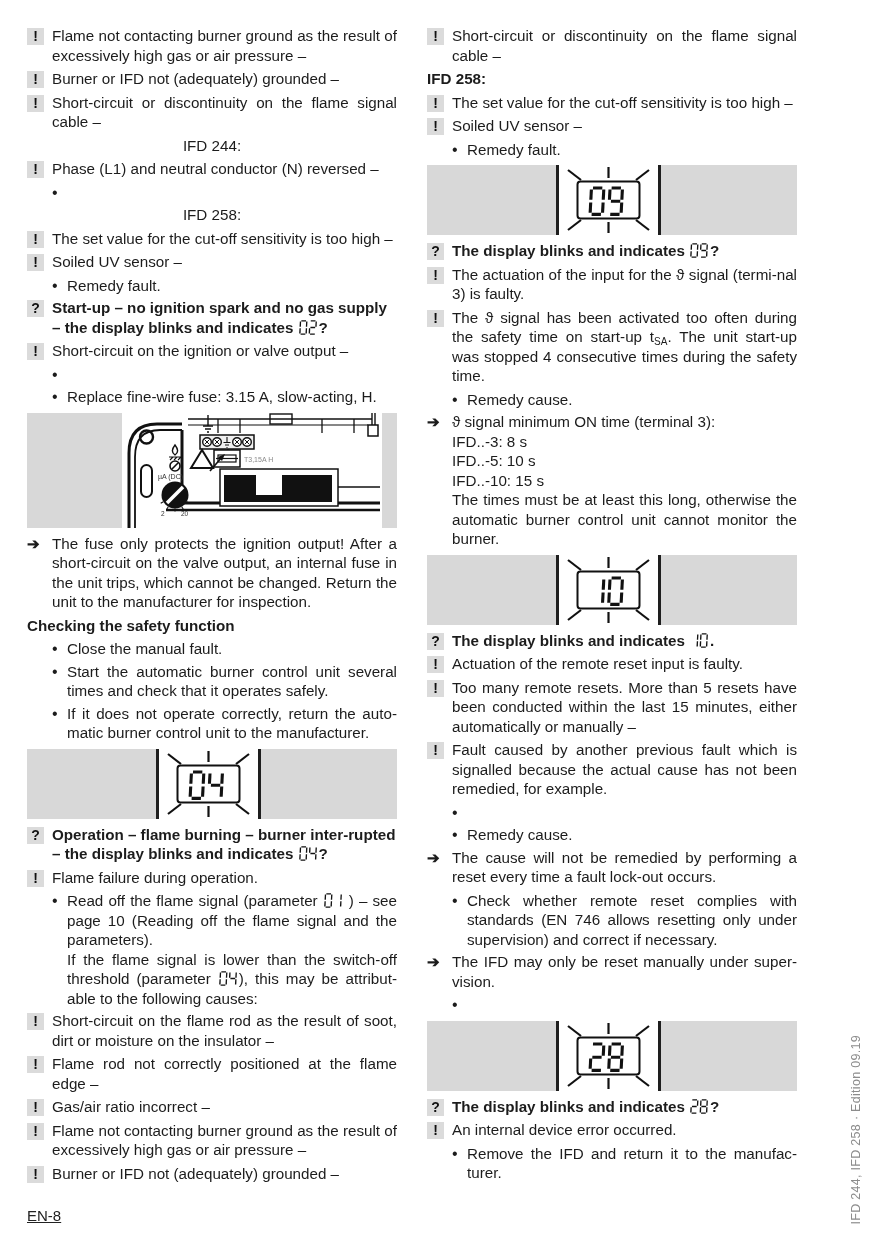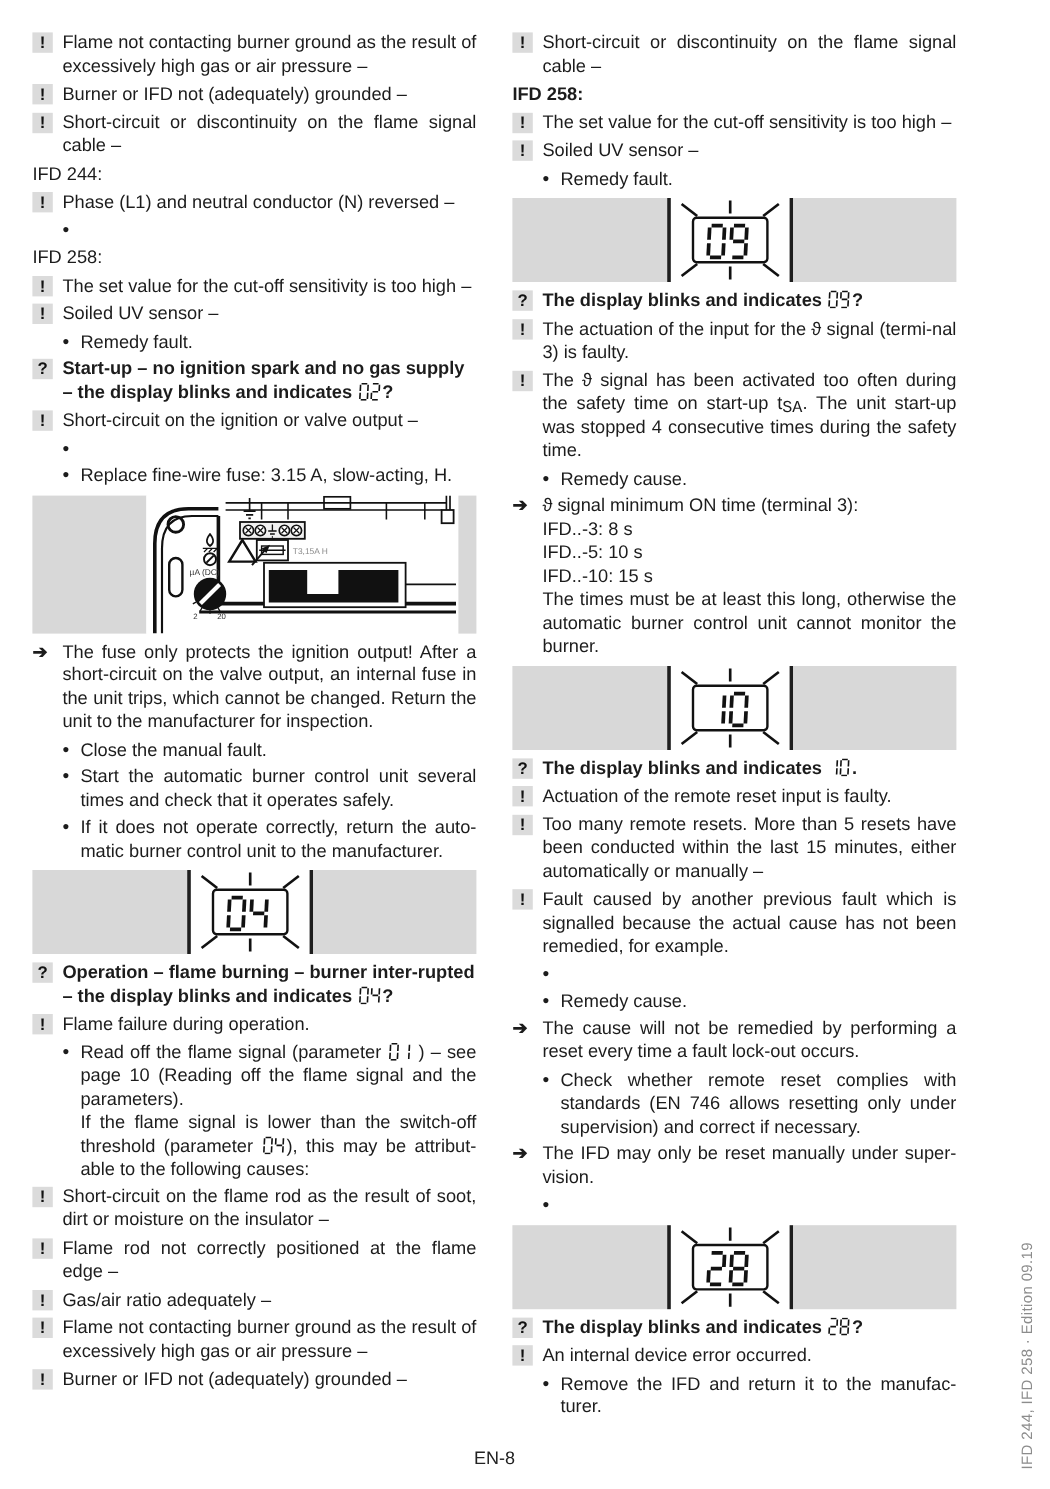--- a/index.html
+++ b/index.html
@@ -8,42 +8,42 @@
     font-family:"Liberation Sans", sans-serif;color:#1c1c1c;overflow:hidden;
   }
   .page{position:absolute;inset:0;}
   .col{position:absolute;top:26px;width:370px;}
   #col-left{left:27px;}
   #col-right{left:427px;}
 
   .para{display:flex;margin:0 0 4px 0;font-size:15.2px;line-height:19.5px;}
   .para .mk{flex:0 0 25px;}
   .para .body{flex:1;text-align:justify;}
-  .para.plain .body{text-align:left;}
+  .para.plain .body{text-align:center;}
   .para.bold{font-weight:bold;margin-top:3px;}
   .para.bold .body{text-align:left;}
   .para.bull{padding-left:25px;margin-bottom:3px;}
   .para.bull .mk{flex:0 0 15px;}
   .mk-box{display:inline-block;width:17px;height:17px;background:#dbdbdb;color:#111;
     font-weight:bold;text-align:center;line-height:17px;font-size:14px;margin-top:1px;}
   .mk-arrow{font-weight:bold;font-size:15px;}
   .mk-bullet{font-size:16px;}
-  sub{font-size:14px;vertical-align:-2.5px;line-height:0;font-family:Liberation Mono, monospace;}
+  sub{font-size:10px;vertical-align:-2.5px;line-height:0;}
   svg.seg{vertical-align:-2px;margin:0 1px;}
 
   .fig{display:flex;height:70px;margin:6px 0;}
   .fig-gray{background:#d8d8d8;}
   .fig-gray.l{width:129px;}
   .fig-gray.r{flex:1;}
   .fig-white{width:99px;background:#fff;border-left:3px solid #1e1e1e;border-right:3px solid #1e1e1e;}
   .fig.diag{height:115px;}
   .fig.diag .fig-gray.l{width:95px;}
   .diag-white{width:260px;background:#fff;}
 
-  .footer{position:absolute;left:27px;width:770px;top:1207px;text-align:center;font-size:15px;color:#222;}
+  .footer{position:absolute;left:27px;width:770px;top:1207px;text-align:left;font-size:15px;color:#222;text-decoration:underline;}
   .edition{
     position:absolute;right:12px;bottom:16px;
     writing-mode:vertical-rl;transform:rotate(180deg);
     color:#8c8c8c;font-size:12.5px;letter-spacing:0.3px;
   }
 </style>
 </head>
 <body>
 
 <div class="page">
@@ -169,20 +169,23 @@
             <rect x="98" y="56" width="118" height="37" fill="#fff" stroke="#111" stroke-width="1.5"></rect>
             <path d="M102 62 V89 H210 V62 H160 V82 H134 V62 Z" fill="#111"></path>
             <path d="M216 74 H258" fill="none" stroke="#111" stroke-width="1.5"></path>
           </svg></div>
         <div class="fig-gray r"></div>
       </div>
       <div class="para">
         <span class="mk"><span class="mk-arrow">➔</span></span>
         <div class="body">The fuse only protects the ignition output! After a short-circuit on the valve output, an internal fuse in the unit trips, which cannot be changed. Return the unit to the manufacturer for inspection.</div>
       </div>
+      <div class="para bold plain">
+        <div class="body">Checking the safety function</div>
+      </div>
       <div class="para bull">
         <span class="mk"><span class="mk-bullet">•</span></span>
         <div class="body">Close the manual fault.</div>
       </div>
       <div class="para bull">
         <span class="mk"><span class="mk-bullet">•</span></span>
         <div class="body">Start the automatic burner control unit several times and check that it operates safely.</div>
       </div>
       <div class="para bull">
         <span class="mk"><span class="mk-bullet">•</span></span>
@@ -267,21 +270,21 @@
       <div class="para">
         <span class="mk"><span class="mk-box">!</span></span>
         <div class="body">Short-circuit on the flame rod as the result of soot, dirt or moisture on the insulator –</div>
       </div>
       <div class="para">
         <span class="mk"><span class="mk-box">!</span></span>
         <div class="body">Flame rod not correctly positioned at the flame edge –</div>
       </div>
       <div class="para">
         <span class="mk"><span class="mk-box">!</span></span>
-        <div class="body">Gas/air ratio adequately –</div>
+        <div class="body">Gas/air ratio incorrect –</div>
       </div>
       <div class="para">
         <span class="mk"><span class="mk-box">!</span></span>
         <div class="body">Flame not contacting burner ground as the result of excessively high gas or air pressure –</div>
       </div>
       <div class="para">
         <span class="mk"><span class="mk-box">!</span></span>
         <div class="body">Burner or IFD not (adequately) grounded –</div>
       </div>
     </div>

